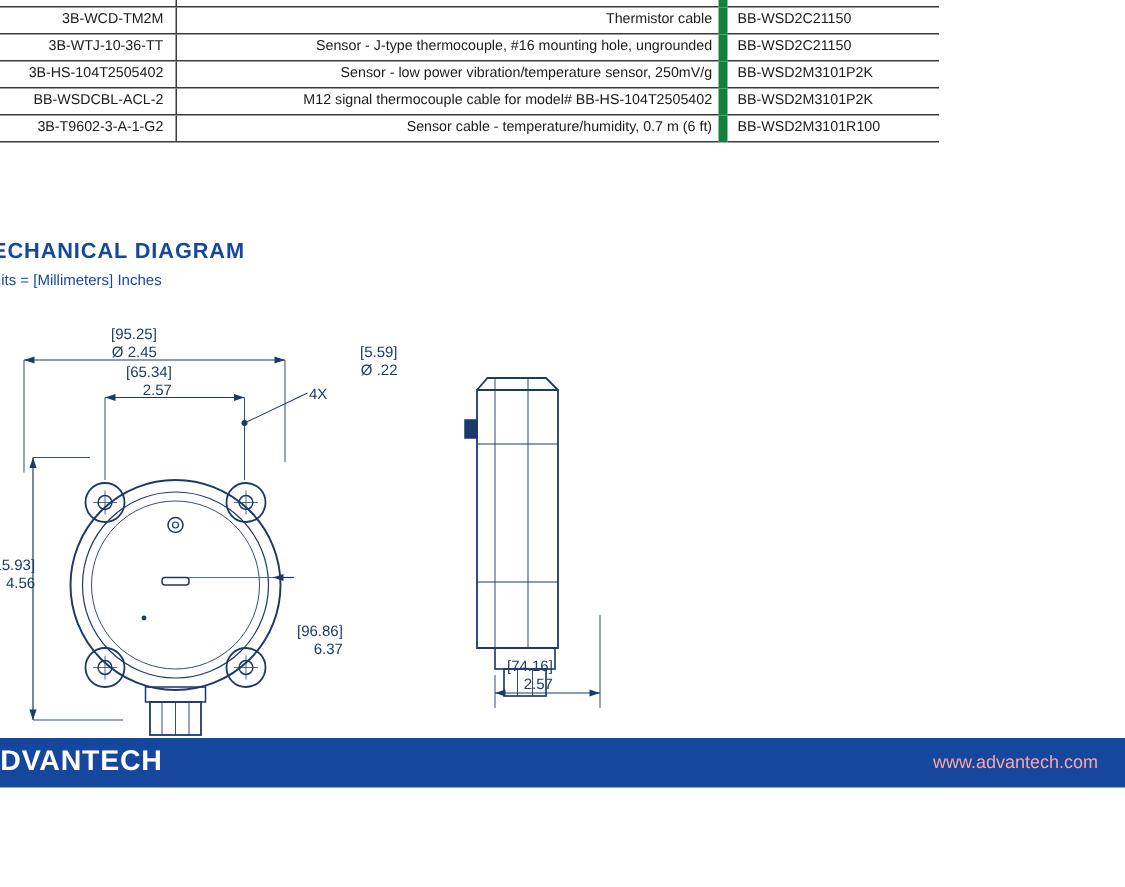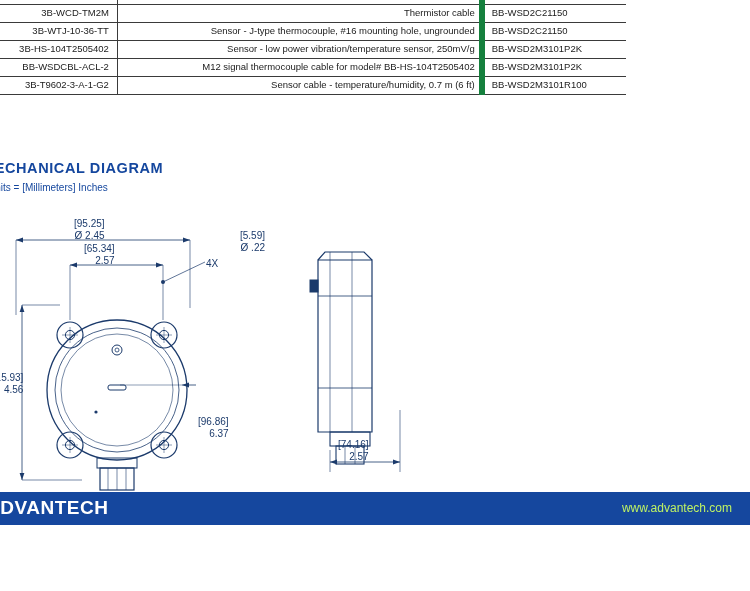--- a/index.html
+++ b/index.html
@@ -104,21 +104,21 @@
     font-weight: bold;
     letter-spacing: 0.5px;
     color: #ffffff;
     font-family: "Liberation Sans", sans-serif;
   }
   .footer-url {
     position: absolute;
     right: 18px;
     top: 9px;
     font-size: 12px;
-    color: #bef264;
+    color: #fca5a5;
   }
 </style>
 </head>
 <body>
 
 <table class="spec-table">
   <tbody>
     <tr>
       <td>3B-JC36S500-V</td>
       <td>Sensor - 500A clamp-on AC current, 0-5VDC Out</td>

